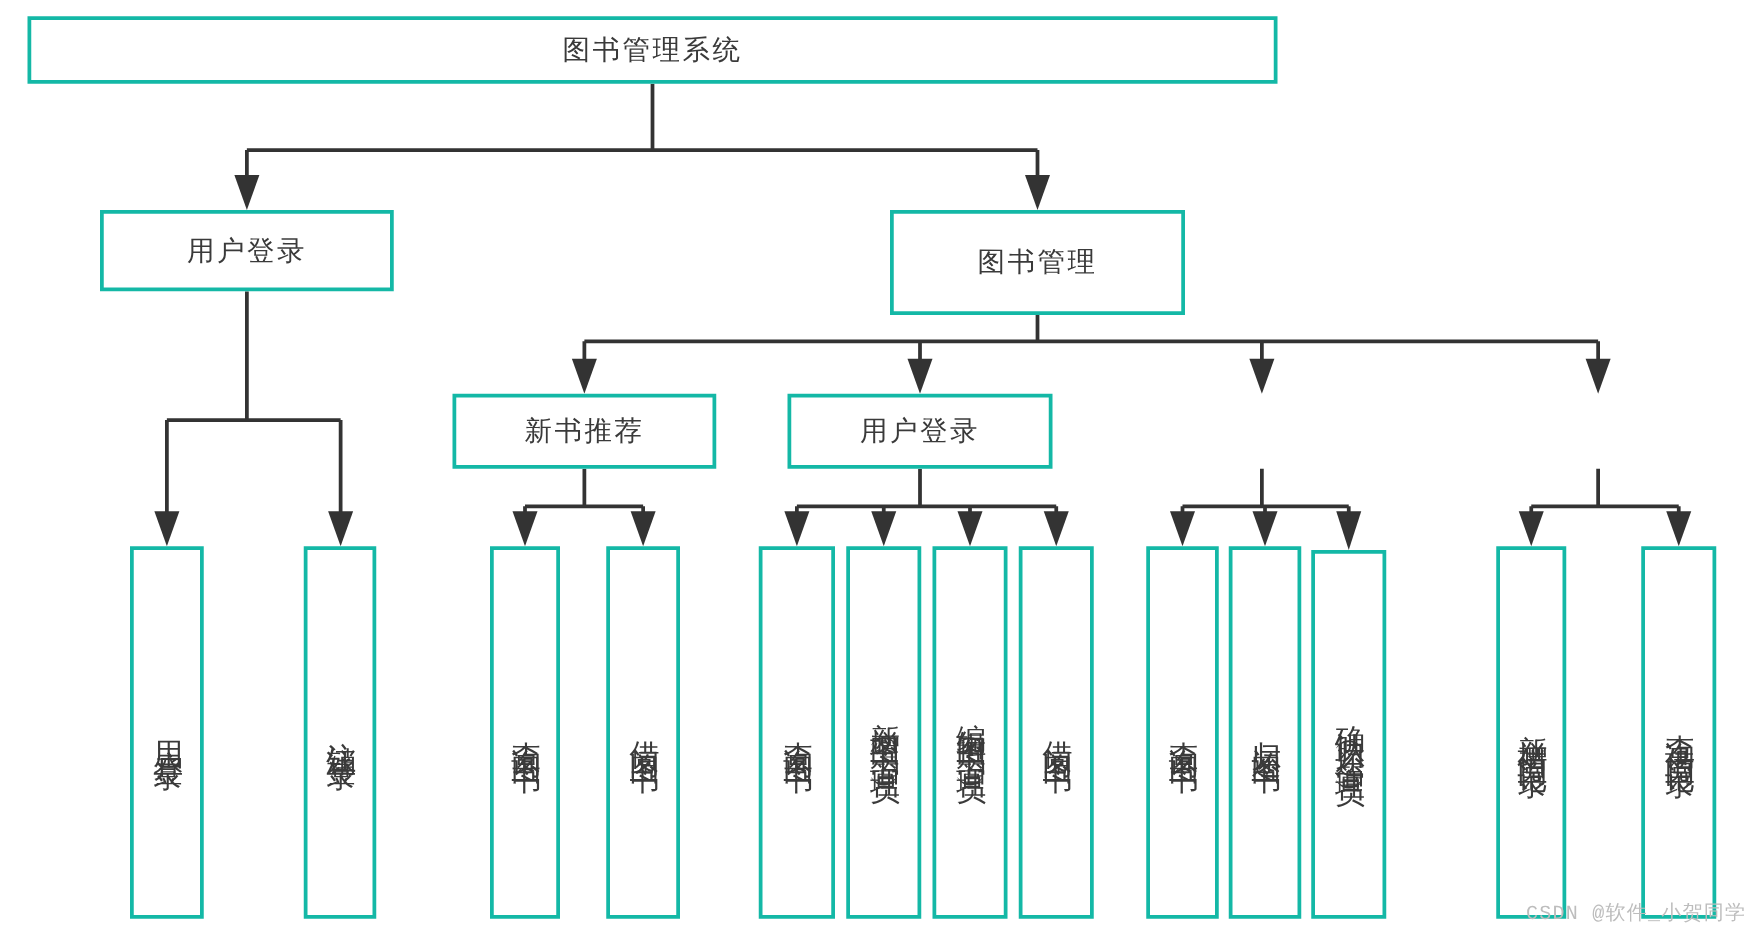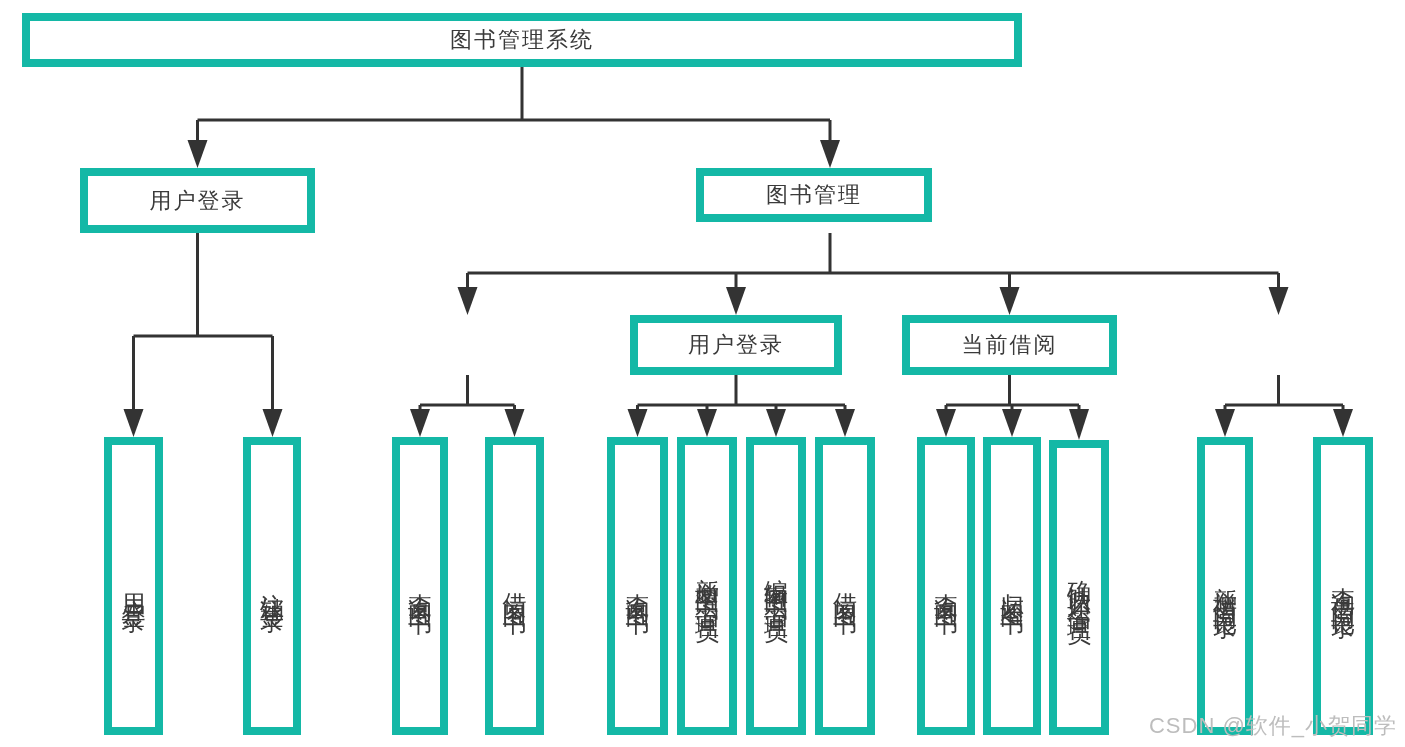--- a/index.html
+++ b/index.html
@@ -6,21 +6,21 @@
   .canvas{
     position:relative;
     width:1405px;height:747px;
     background:#ffffff;
     overflow:hidden;
     font-family:"Liberation Sans", sans-serif;
   }
   .node{
     position:absolute;
     box-sizing:border-box;
-    border:8px solid #14b8a6;
+    border:3px solid #14b8a6;
     background:#ffffff;
     display:flex;
     align-items:center;
     justify-content:center;
     color:#3a3a3a;
   }
   .node.h{
     font-size:22px;
     letter-spacing:2px;
     white-space:nowrap;
@@ -36,25 +36,26 @@
     position:absolute;
     left:0;top:0;
     width:1405px;height:747px;
   }
   svg.wires path{stroke:#333333;stroke-width:3;fill:none;}
   svg.wires polygon{fill:#333333;stroke:none;}
   .watermark{
     position:absolute;
     right:8px;
     bottom:6px;
-    font-size:22px;
+    font-size:16px;
     color:#bdbdbd;
     letter-spacing:1px;
     white-space:nowrap;
     z-index:5;
+    font-family:Liberation Mono, monospace;
   }
 </style>
 </head>
 <body>
 
 <div class="canvas">
 
   <svg class="wires" viewBox="0 0 1405 747" xmlns="http://www.w3.org/2000/svg">
 
     <g>
@@ -101,24 +102,24 @@
     <g>
       <path d="M1278.5,375 V405 M1225,405 H1343 M1225,405 V415 M1343,405 V415"></path>
       <polygon points="1215,409 1235,409 1225,437"></polygon>
       <polygon points="1333,409 1353,409 1343,437"></polygon>
     </g>
   </svg>
 
   <div class="node h" style="left:22px;top:13px;width:1000px;height:54px">图书管理系统</div>
 
   <div class="node h" style="left:80px;top:168px;width:235px;height:65px">用户登录</div>
-  <div class="node h" style="left:696px;top:168px;width:236px;height:54px">图书管理</div>
+  <div class="node h" style="left:712px;top:168px;width:236px;height:84px">图书管理</div>
 
+  <div class="node h" style="left:362px;top:315px;width:211px;height:60px">新书推荐</div>
   <div class="node h" style="left:630px;top:315px;width:212px;height:60px">用户登录</div>
-  <div class="node h" style="left:902px;top:315px;width:215px;height:60px">当前借阅</div>
 
   <div class="node v" style="left:104px;top:437px;width:59px;height:298px">用户登录</div>
   <div class="node v" style="left:243px;top:437px;width:58px;height:298px">注销登录</div>
 
   <div class="node v" style="left:392px;top:437px;width:56px;height:298px">查询图书</div>
   <div class="node v" style="left:485px;top:437px;width:59px;height:298px">借阅图书</div>
 
   <div class="node v" style="left:607px;top:437px;width:61px;height:298px">查询图书</div>
   <div class="node v" style="left:677px;top:437px;width:60px;height:298px">新增图书（管理员）</div>
   <div class="node v" style="left:746px;top:437px;width:60px;height:298px">编辑图书（管理员）</div>

